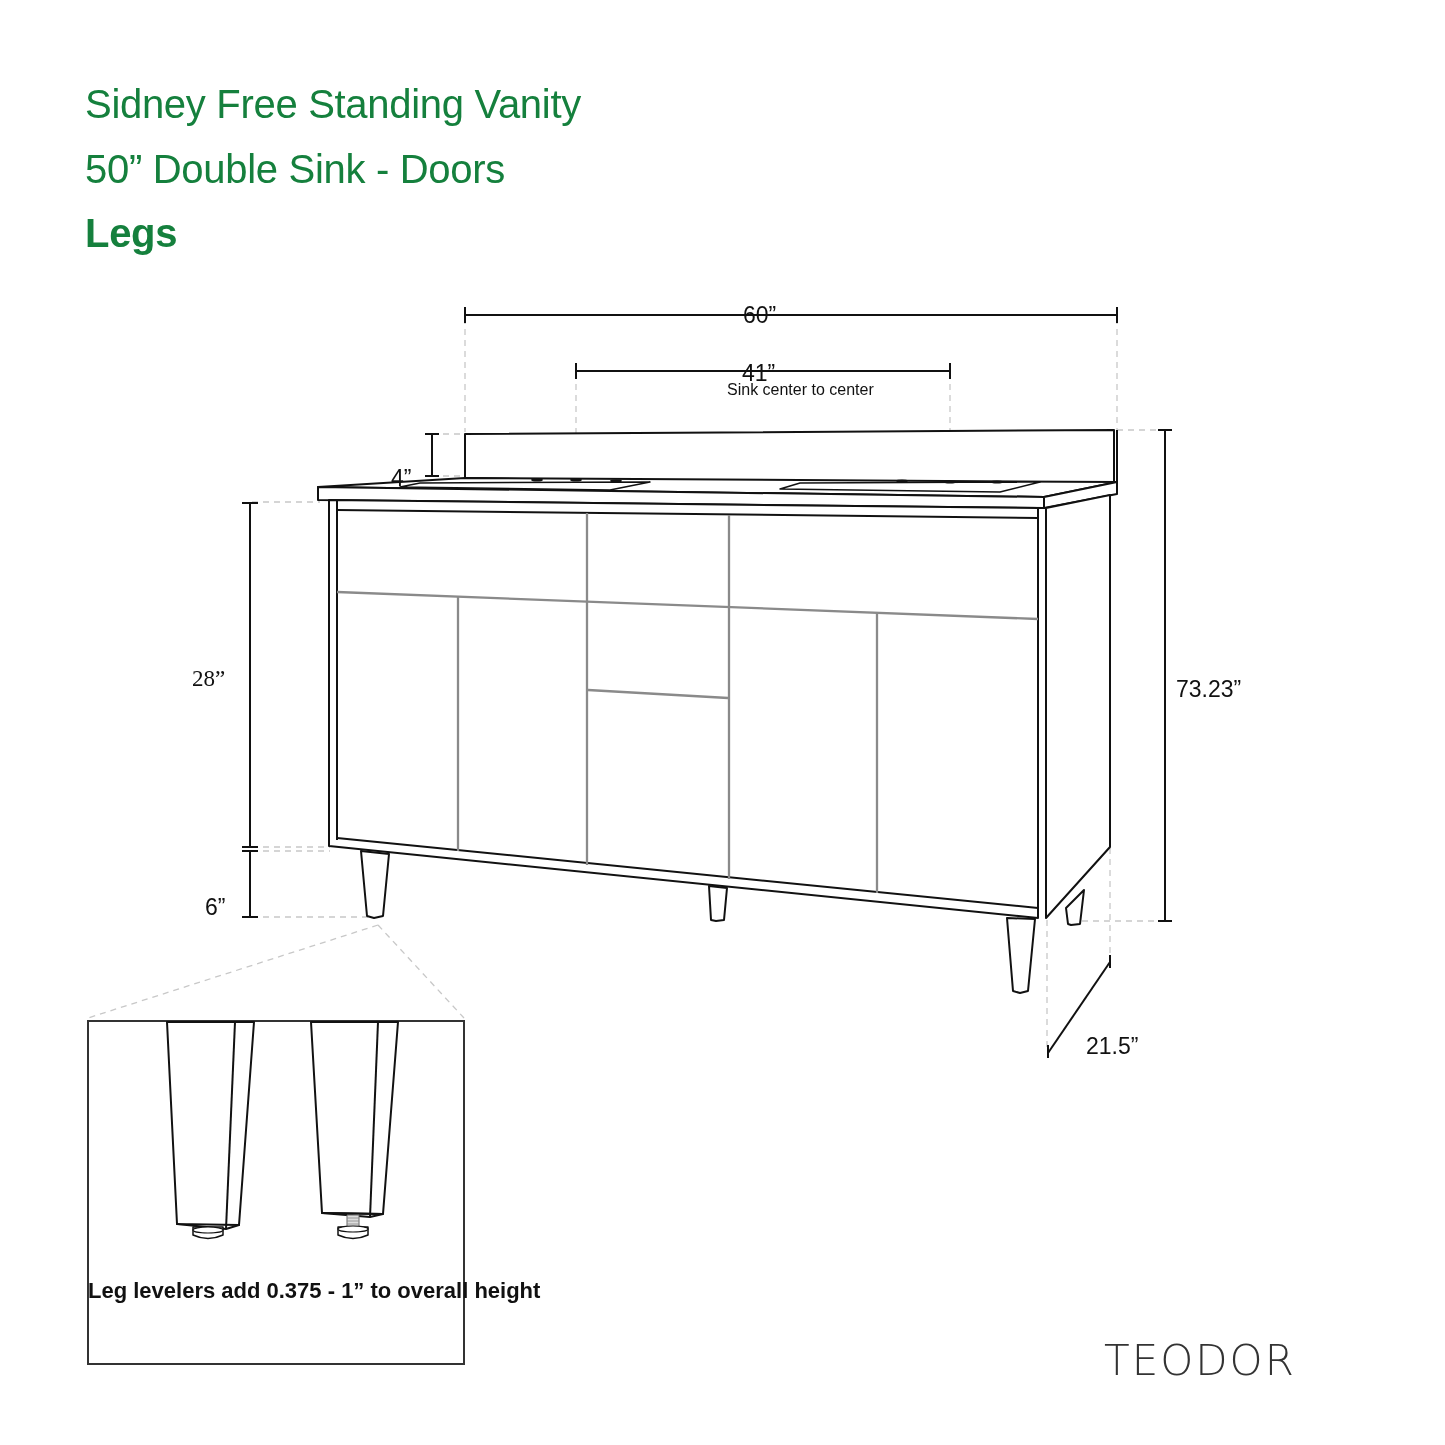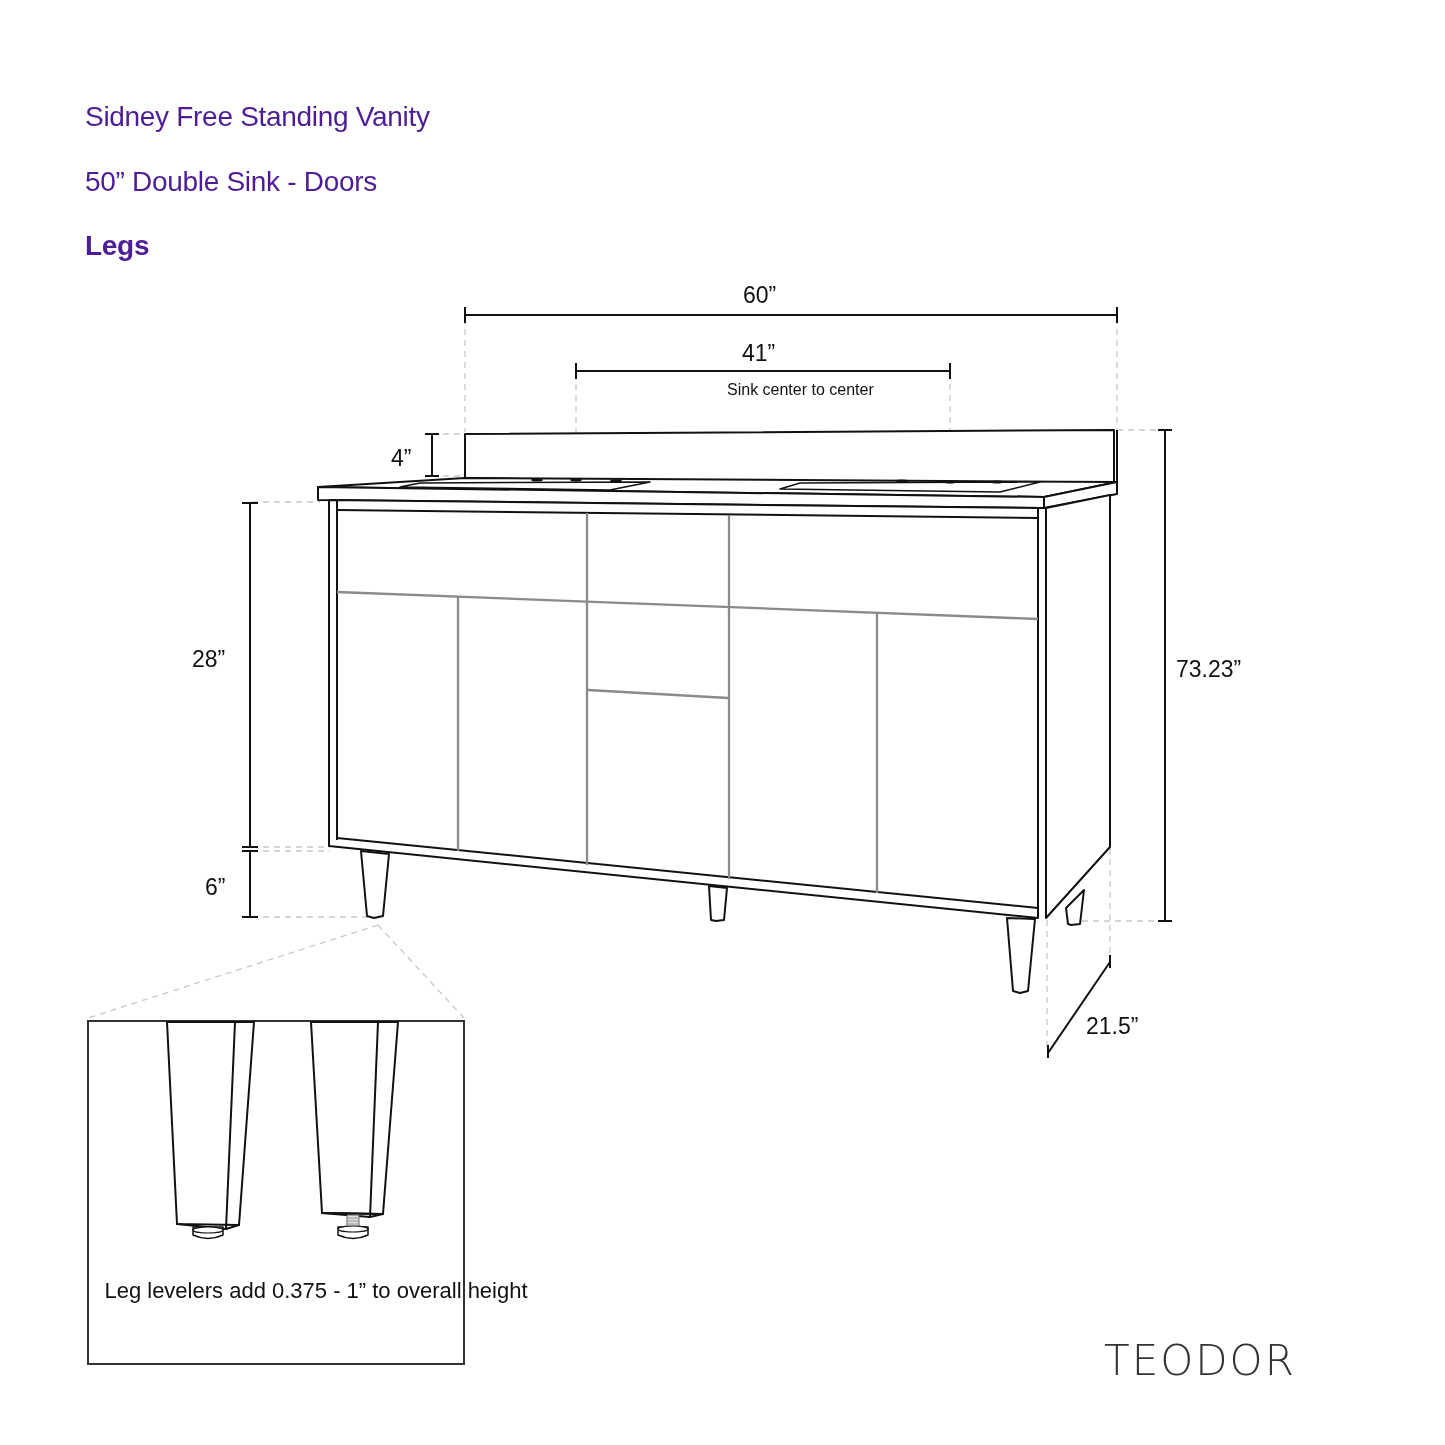--- a/index.html
+++ b/index.html
@@ -1,26 +1,26 @@
 <!DOCTYPE html>
 <html><head>
   <meta charset="utf-8">
   <style>
     html, body { margin: 0; padding: 0; background: #ffffff; }
     body { width: 1445px; height: 1445px; position: relative; overflow: hidden;
            font-family: "Liberation Sans", "DejaVu Sans", sans-serif; color: #111; }
-    .title { position: absolute; left: 85px; font-size: 28px; line-height: 1; color: #4c1d95;
-             font-family: "Liberation Sans", sans-serif; letter-spacing: -0.3px; margin-top: 19px; }
+    .title { position: absolute; left: 85px; font-size: 40px; line-height: 1; color: #15803d;
+             font-family: "Liberation Sans", sans-serif; letter-spacing: -0.3px; }
     .t1 { top: 84px; }
     .t2 { top: 149px; }
     .t3 { top: 213px; font-weight: bold; }
-    .dim { position: absolute; font-size: 23px; color: #111; font-family: "Liberation Sans", sans-serif; }
+    .dim { position: absolute; font-size: 23px; color: #111; font-family: "Liberation Sans", sans-serif; margin-top: 20px; }
     .note-small { position: absolute; font-size: 16px; color: #111; font-family: "Liberation Sans", sans-serif; }
-    .inset-caption { position: absolute; left: 88px; width: 456px; top: 1275px; text-align: center;
-                     font-size: 22px; line-height: 31px; color: #111; font-family: "Liberation Sans", sans-serif; }
+    .inset-caption { position: absolute; left: 88px; width: 456px; top: 1275px; text-align: left;
+                     font-size: 22px; line-height: 31px; color: #111; font-family: "Liberation Sans", sans-serif; font-weight: bold; }
     .brand { position: absolute; left: 1104px; top: 1336px; font-size: 42px; color: #333;
              letter-spacing: 2px; font-family: "DejaVu Sans", sans-serif; font-weight: 200; }
     svg.drawing { position: absolute; left: 0; top: 0; }
   </style>
 </head>
 <body>
 
 <svg class="drawing" width="1445" height="1445" viewBox="0 0 1445 1445">
 
   <g stroke="#c8c8c8" stroke-width="1.3" stroke-dasharray="6,5" fill="none">
@@ -155,20 +155,20 @@
 </svg>
 
 <div class="title t1">Sidney Free Standing Vanity</div>
 <div class="title t2">50” Double Sink - Doors</div>
 <div class="title t3">Legs</div>
 
 <div class="dim" style="left:743px; top:282px;">60”</div>
 <div class="dim" style="left:742px; top:340px;">41”</div>
 <div class="note-small" style="left:683px; top:381px;margin-left:44px;">Sink center to center</div>
 <div class="dim" style="left:391px; top:445px;">4”</div>
-<div class="dim" style="left:192px; top:646px;">28”</div>
+<div class="dim" style="left:192px; top:646px;font-family:Liberation Serif, serif;">28”</div>
 <div class="dim" style="left:205px; top:874px;">6”</div>
 <div class="dim" style="left:1176px; top:656px;">73.23”</div>
 <div class="dim" style="left:1086px; top:1013px;">21.5”</div>
 
 <div class="inset-caption">Leg levelers add 0.375 - 1” to overall height</div>
 
 <div class="brand">TEODOR</div>
 
 </body></html>

